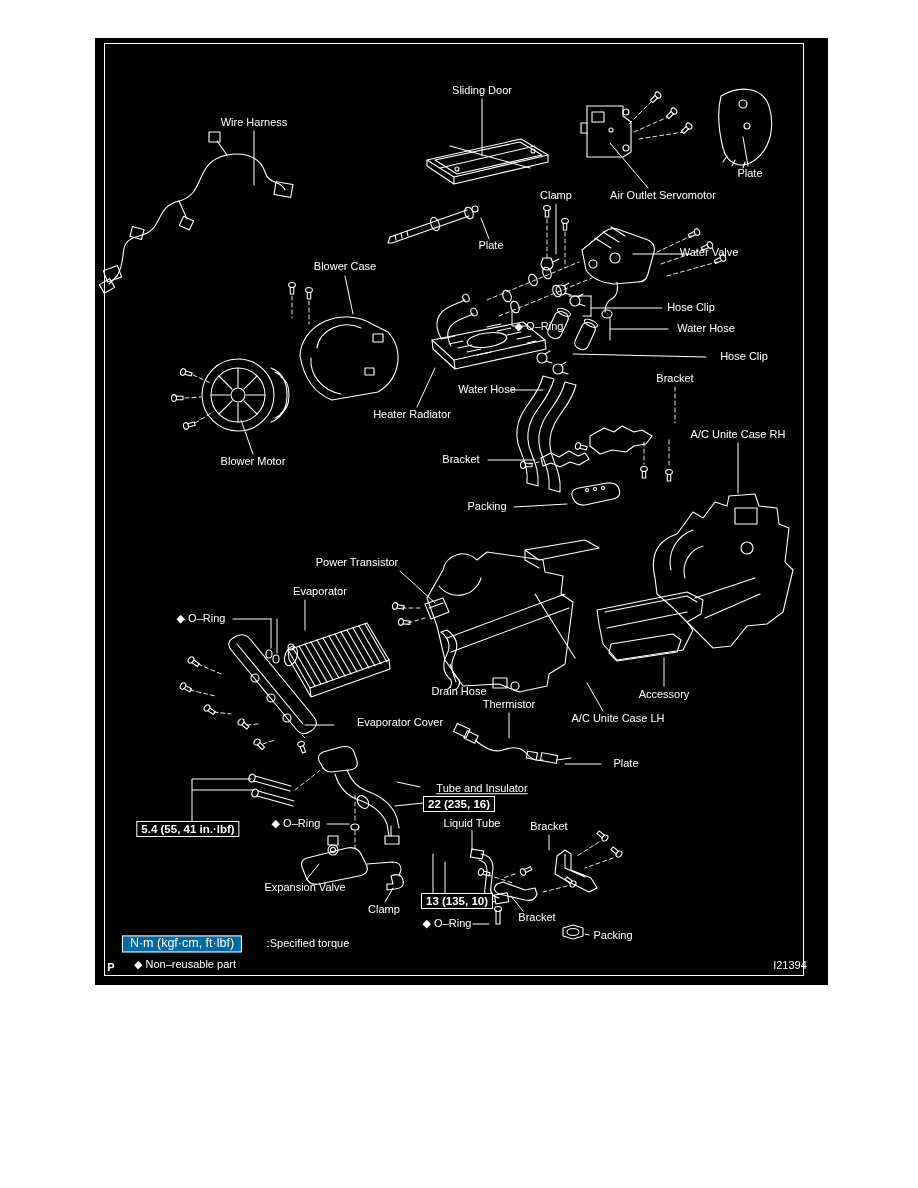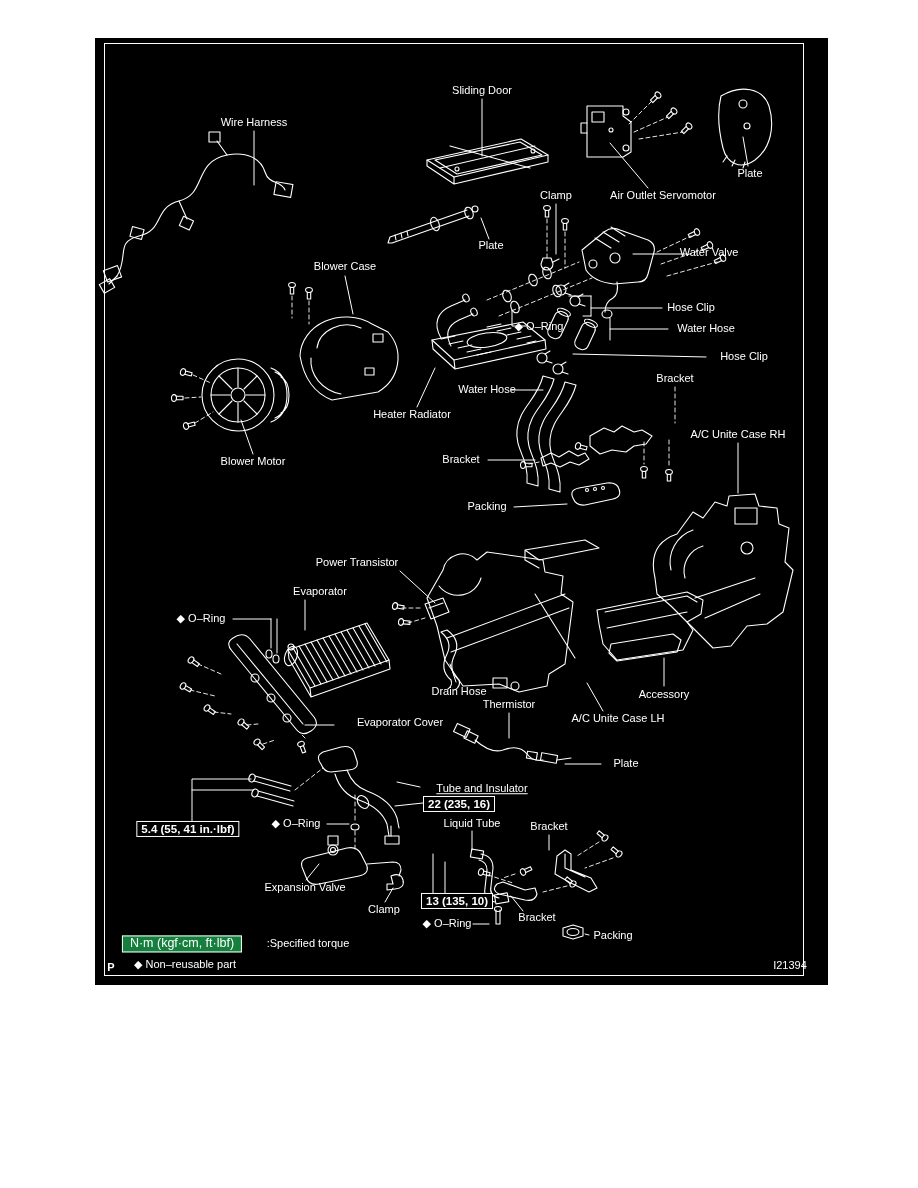--- a/index.html
+++ b/index.html
@@ -7,21 +7,21 @@
         font-family:"Liberation Sans",sans-serif;}
   .panel{position:absolute;left:95px;top:38px;width:733px;height:947px;background:#000;}
   .frame{position:absolute;left:9px;top:5px;width:698px;height:931px;border:1.5px solid #fff;}
   .art{position:absolute;left:0;top:0;width:733px;height:947px;}
   .art *{stroke:#ffffff;fill:none;stroke-width:1.1;stroke-linecap:round;stroke-linejoin:round;}
   .art .dash{stroke-dasharray:4 3;stroke-width:0.9;}
   .art .ldr{stroke-width:1;}
   .lbl{position:absolute;color:#fff;font-size:11px;line-height:1.05;white-space:nowrap;
        transform:translate(-50%,-50%);}
   .boxed{border:1.3px solid #fff;padding:1px 4px;font-weight:bold;font-size:11.5px;background:#000;}
-  .legendbox{border:1.5px solid #fff;padding:1px 7px;font-size:12.5px;background:#15803d;}
+  .legendbox{border:1.5px solid #fff;padding:1px 7px;font-size:12.5px;background:#0369a1;}
   .underl{text-decoration:underline;}
   .tiny{font-size:11px;}
   .pmark{font-size:11px;font-weight:bold;}
 </style>
 </head>
 <body>
 
 <div class="page">
  <div class="panel">
   <div class="frame"></div>

